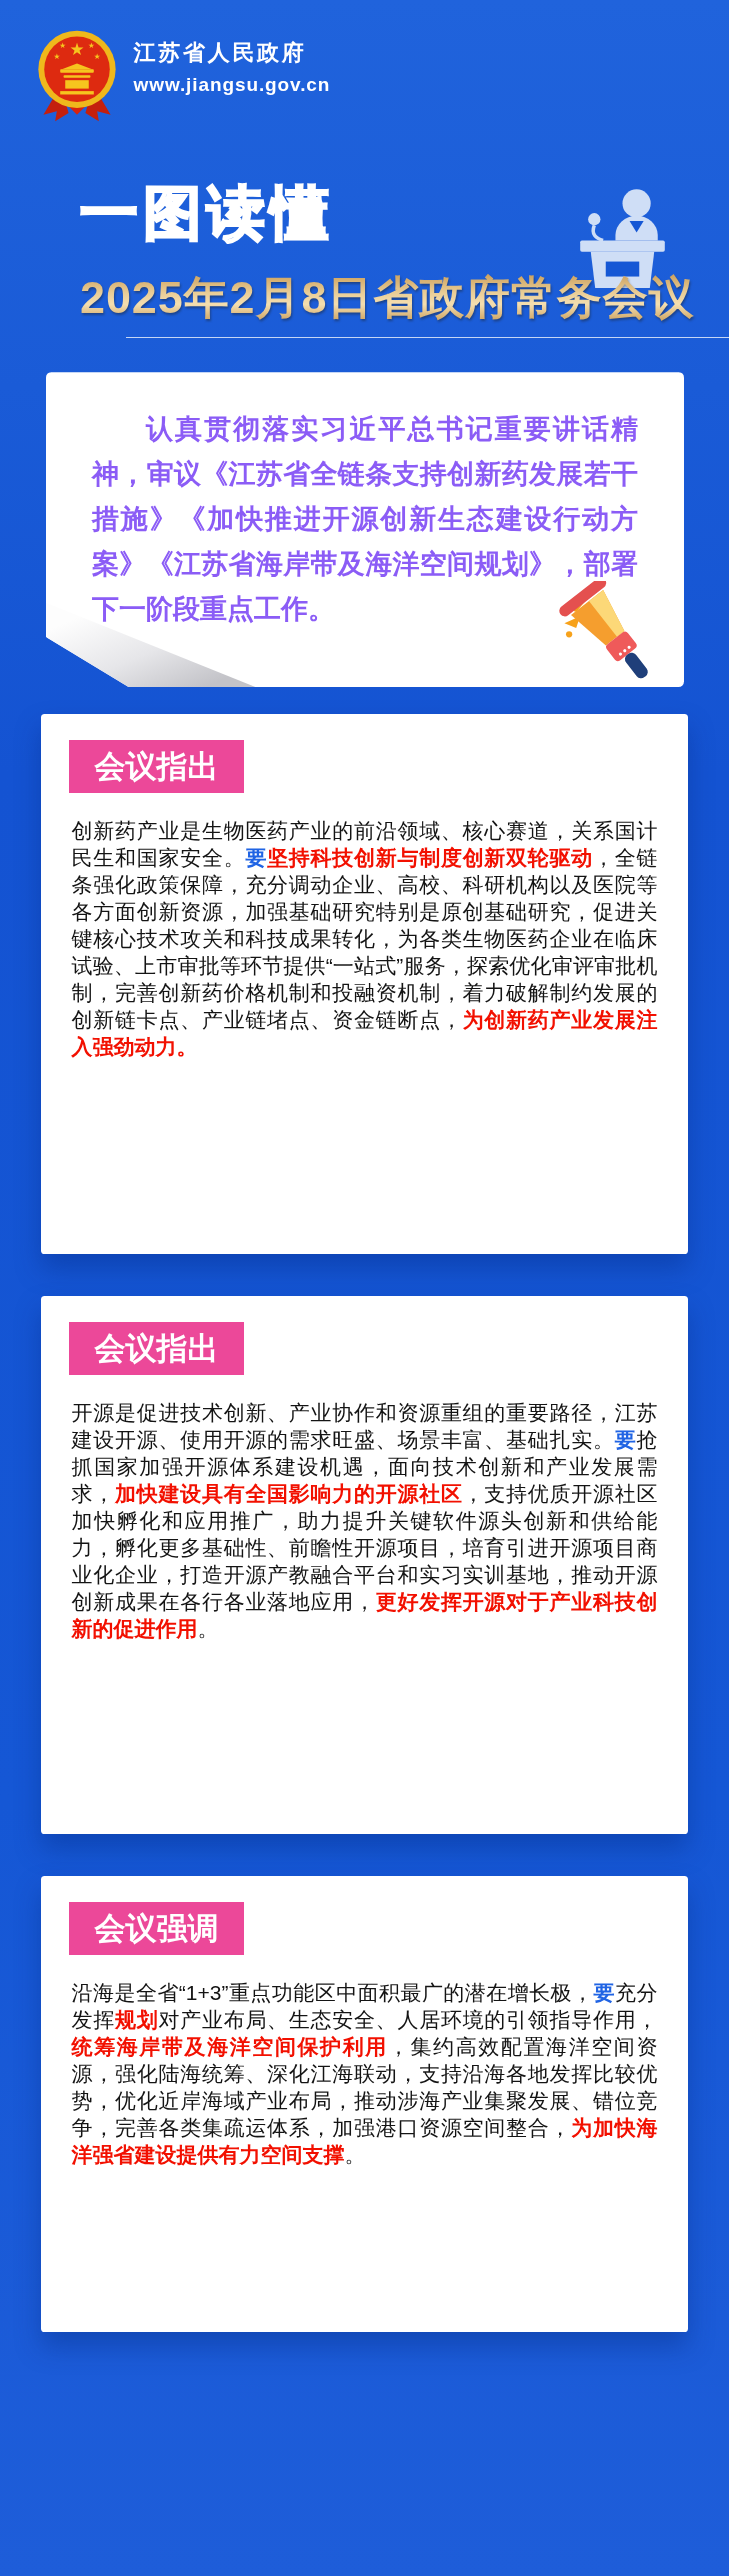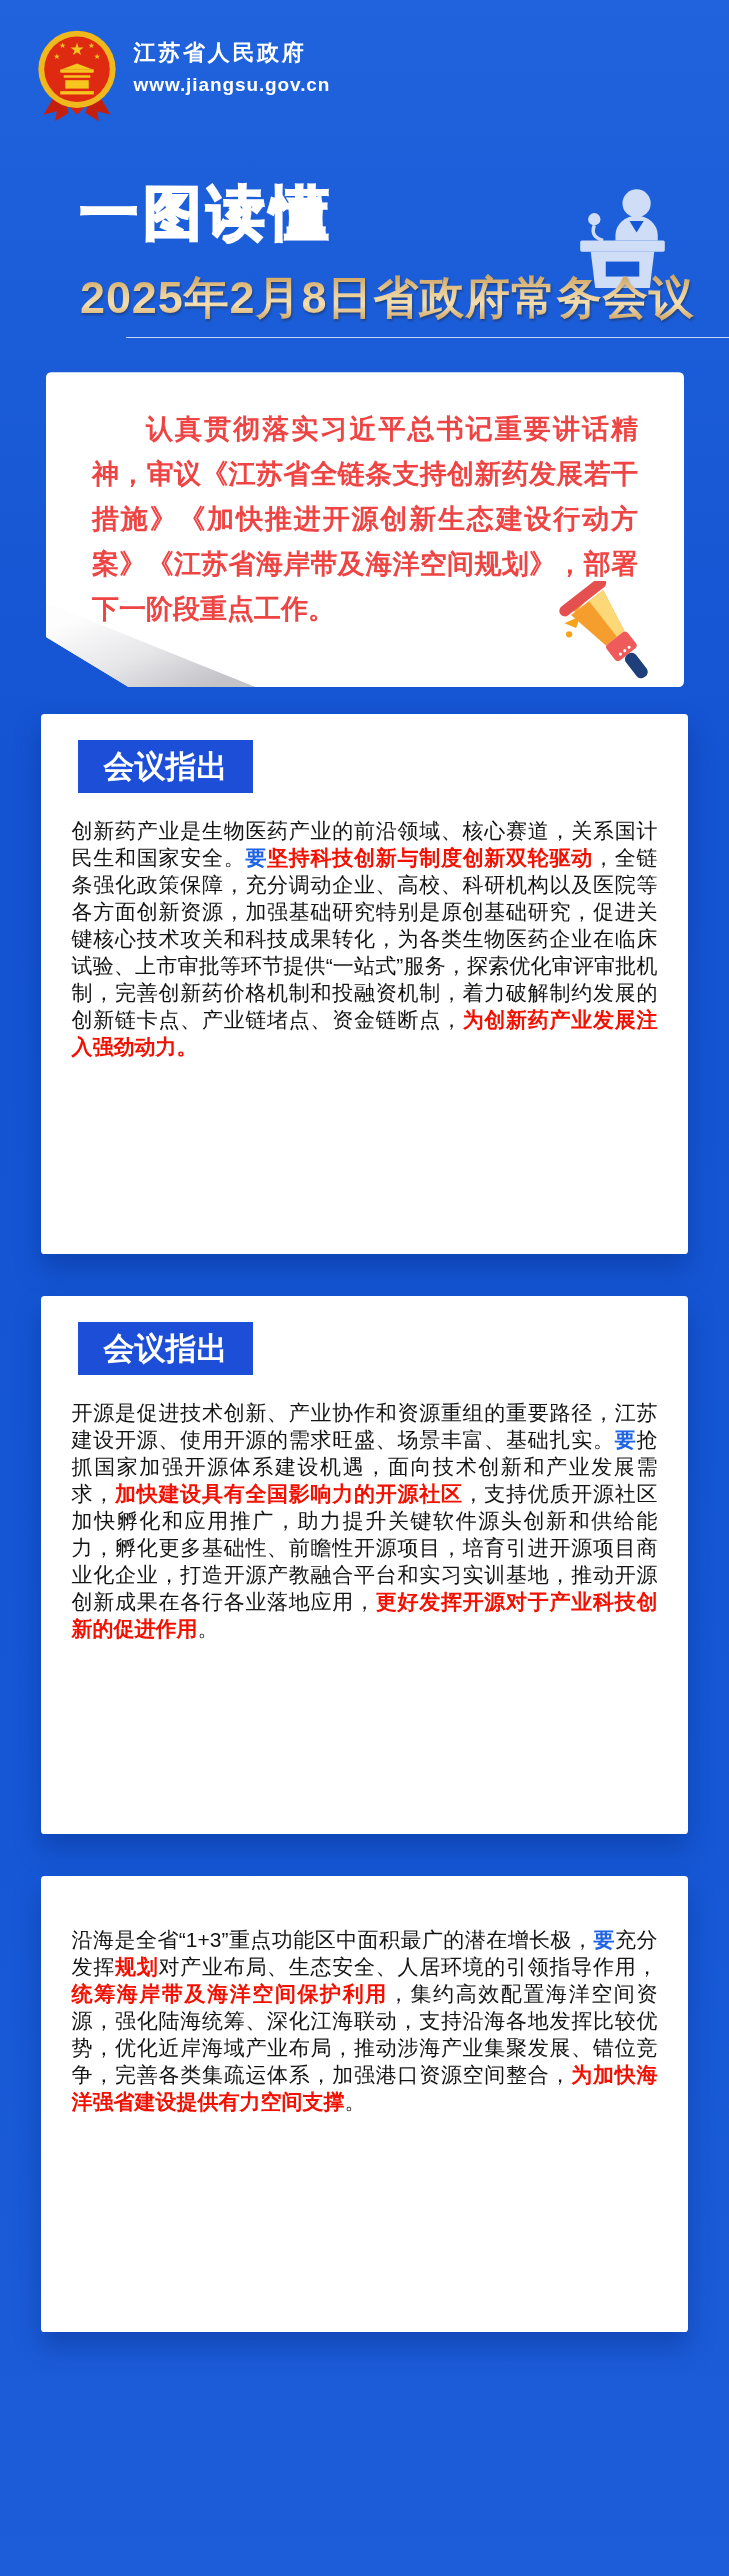--- a/index.html
+++ b/index.html
@@ -31,40 +31,40 @@
     filter:drop-shadow(1.8px 2.7px 0.9px rgba(30,20,0,.35));
   }
   .divider{ margin:12.8px 0 0 46px; width:638px; height:1.8px; background:rgba(255,255,255,.75); }
   
   .summary-card{
     position:relative; margin:34px 0 0 46px; width:638px; min-height:294px;
     background:#ffffff; border-radius:5.5px; padding:35px 46px 55px 46px;
     clip-path:polygon(0 0,100% 0,100% 100%,13% 100%,0 84%);
   }
   .summary-text{
-    font-size:27px; line-height:45px; font-weight:bold; color:#ef4444;
+    font-size:27px; line-height:45px; font-weight:bold; color:#8b5cf6;
     text-indent:2em; text-align:justify;
   }
   .curl{
     position:absolute; left:0; bottom:0; width:210px; height:88px;
     clip-path:polygon(0 4%,100% 100%,1% 100%);
     background:linear-gradient(to bottom right,#fdfdfd 18%,#e6e6e9 55%,#c3c3c8 88%);
   }
   .megaphone{ position:absolute; right:27px; bottom:1.8px; }
   
   .card{
     margin:27px 0 0 41px; width:647px; background:#ffffff; border-radius:3.6px;
     padding:25.5px 27px 33px 27px; box-shadow:0 14.6px 25.5px rgba(4,36,120,.35);
   }
   .card + .card{ margin-top:42px; }
   .card-1{ min-height:540px; }
   .card-2{ min-height:538px; }
   .card-3{ min-height:456px; }
   .tag{
-    display:inline-block; margin-left:10px; background:#1d4ed8; color:#ffffff;
+    display:inline-block; margin-left:1px; background:#ec4899; color:#ffffff;
     font-size:31px; font-weight:bold; line-height:1.15; padding:9px 25.5px;
   }
   .body{
     margin:24px 3.6px 0 3.6px; font-size:21px; line-height:27px;
     text-align:justify; color:#141414;
   }
   .seg-plain{ color:#141414; }
   .seg-blue{ color:#2064e4; font-weight:bold; }
   .seg-red{ color:#f21000; font-weight:bold; }
 </style>
@@ -146,17 +146,18 @@
     <div class="tag">会议指出</div>
     <p class="body"><span class="seg-plain">创新药产业是生物医药产业的前沿领域、核心赛道，关系国计民生和国家安全。</span><span class="seg-blue">要</span><span class="seg-red">坚持科技创新与制度创新双轮驱动</span><span class="seg-plain">，全链条强化政策保障，充分调动企业、高校、科研机构以及医院等各方面创新资源，加强基础研究特别是原创基础研究，促进关键核心技术攻关和科技成果转化，为各类生物医药企业在临床试验、上市审批等环节提供“一站式”服务，探索优化审评审批机制，完善创新药价格机制和投融资机制，着力破解制约发展的创新链卡点、产业链堵点、资金链断点，</span><span class="seg-red">为创新药产业发展注入强劲动力。</span></p>
   </section>
 
   <section class="card card-2">
     <div class="tag">会议指出</div>
     <p class="body"><span class="seg-plain">开源是促进技术创新、产业协作和资源重组的重要路径，江苏建设开源、使用开源的需求旺盛、场景丰富、基础扎实。</span><span class="seg-blue">要</span><span class="seg-plain">抢抓国家加强开源体系建设机遇，面向技术创新和产业发展需求，</span><span class="seg-red">加快建设具有全国影响力的开源社区</span><span class="seg-plain">，支持优质开源社区加快孵化和应用推广，助力提升关键软件源头创新和供给能力，孵化更多基础性、前瞻性开源项目，培育引进开源项目商业化企业，打造开源产教融合平台和实习实训基地，推动开源创新成果在各行各业落地应用，</span><span class="seg-red">更好发挥开源对于产业科技创新的促进作用</span><span class="seg-plain">。</span></p>
   </section>
 
   <section class="card card-3">
+    <div class="tag">会议强调</div>
     <p class="body"><span class="seg-plain">沿海是全省“1+3”重点功能区中面积最广的潜在增长极，</span><span class="seg-blue">要</span><span class="seg-plain">充分发挥</span><span class="seg-red">规划</span><span class="seg-plain">对产业布局、生态安全、人居环境的引领指导作用，</span><span class="seg-red">统筹海岸带及海洋空间保护利用</span><span class="seg-plain">，集约高效配置海洋空间资源，强化陆海统筹、深化江海联动，支持沿海各地发挥比较优势，优化近岸海域产业布局，推动涉海产业集聚发展、错位竞争，完善各类集疏运体系，加强港口资源空间整合，</span><span class="seg-red">为加快海洋强省建设提供有力空间支撑</span><span class="seg-plain">。</span></p>
   </section>
 
 </div>
 
 
 </body></html>

